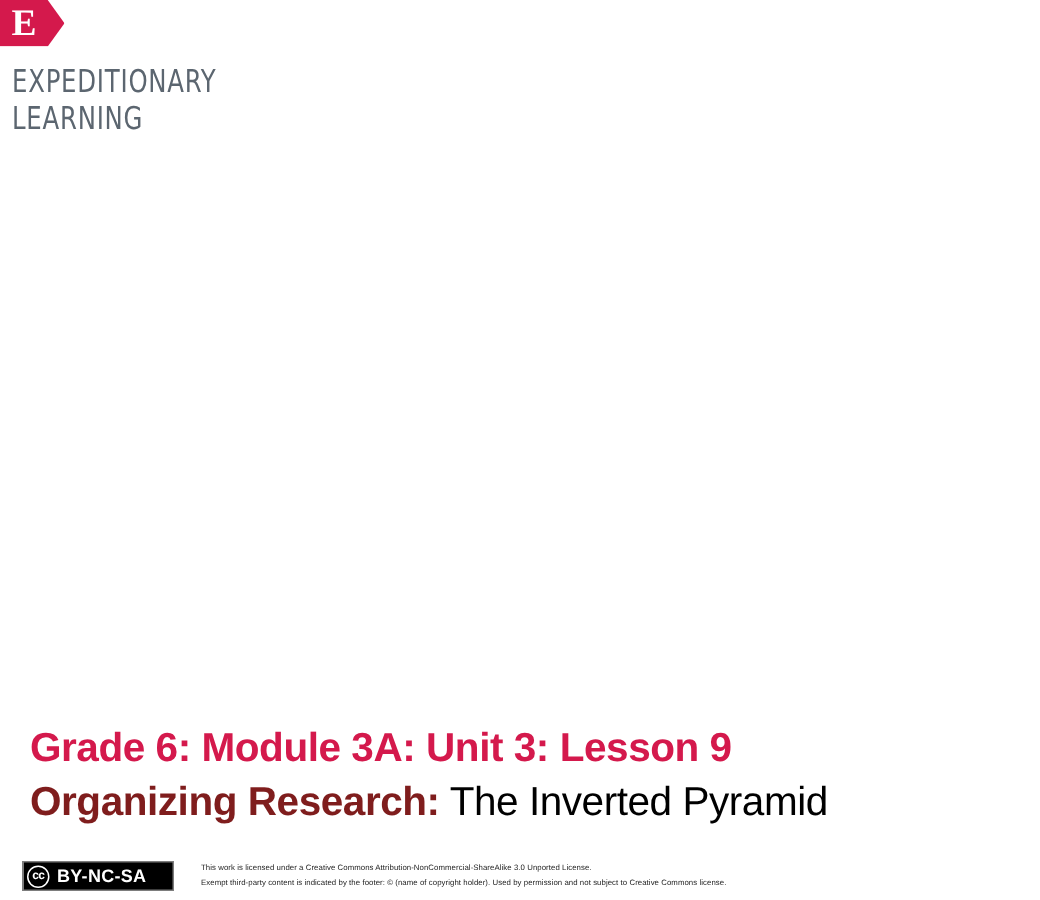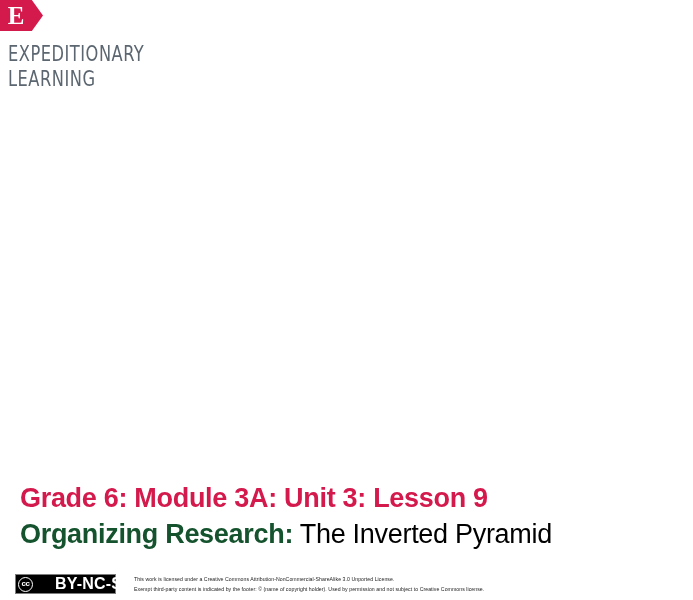--- a/index.html
+++ b/index.html
@@ -95,21 +95,21 @@
   .lesson-subtitle {
     margin: 0;
     margin-top: 5px;
     font-family: "Liberation Sans", sans-serif;
     font-size: 27px;
     line-height: 31px;
     letter-spacing: -0.3px;
     white-space: nowrap;
   }
   .lesson-subtitle .subtitle-lead {
-    color: #14532d;
+    color: #7f1d1d;
     font-weight: 700;
   }
   .lesson-subtitle .subtitle-rest {
     color: #000000;
     font-weight: 400;
   }
 
   
   .license-footer {
     position: absolute;
@@ -143,24 +143,24 @@
     font-size: 8px;
     font-weight: 700;
     line-height: 12px;
     text-align: center;
     letter-spacing: -0.5px;
     box-sizing: border-box;
   }
   .cc-label {
     color: #ffffff;
     font-family: "Liberation Sans", sans-serif;
-    font-size: 16px;
+    font-size: 12px;
     font-weight: 700;
     letter-spacing: 0.2px;
-    margin-left: 22px;
+    margin-left: 5px;
     white-space: nowrap;
   }
 
   .license-text {
     flex: 1 1 auto;
     margin-left: 18px;
     padding-top: 1px;
     color: #1c1c1c;
     font-family: "Liberation Sans", sans-serif;
     font-size: 5.2px;

